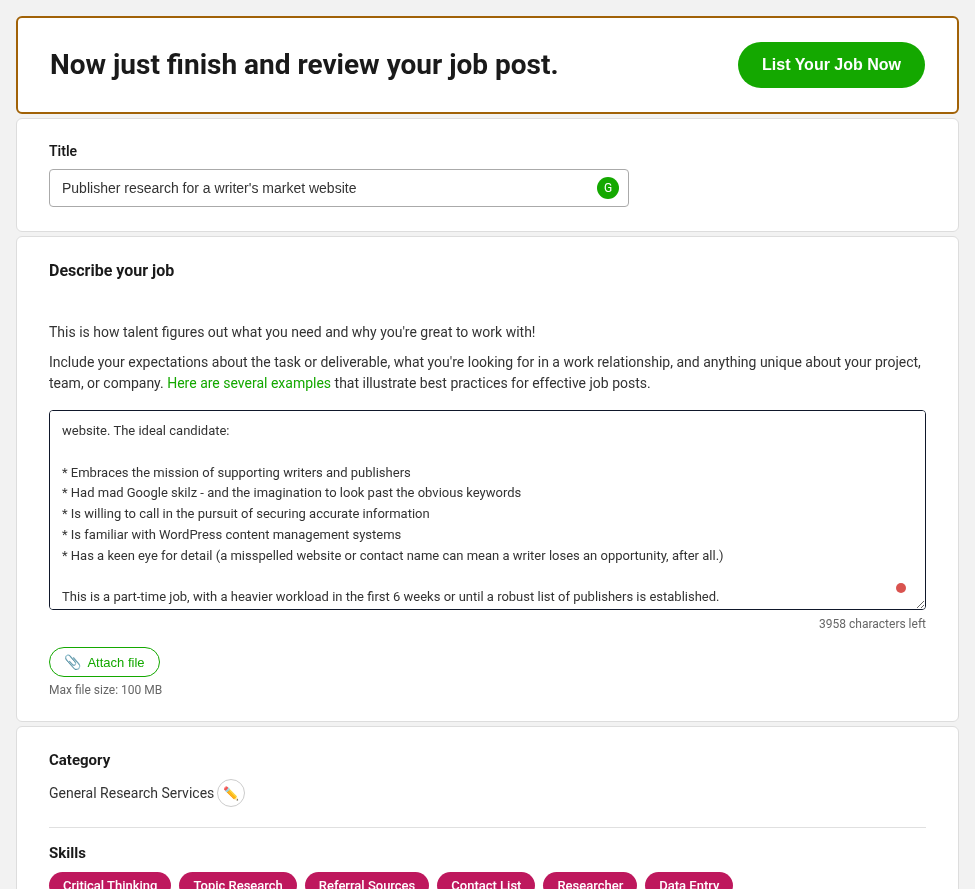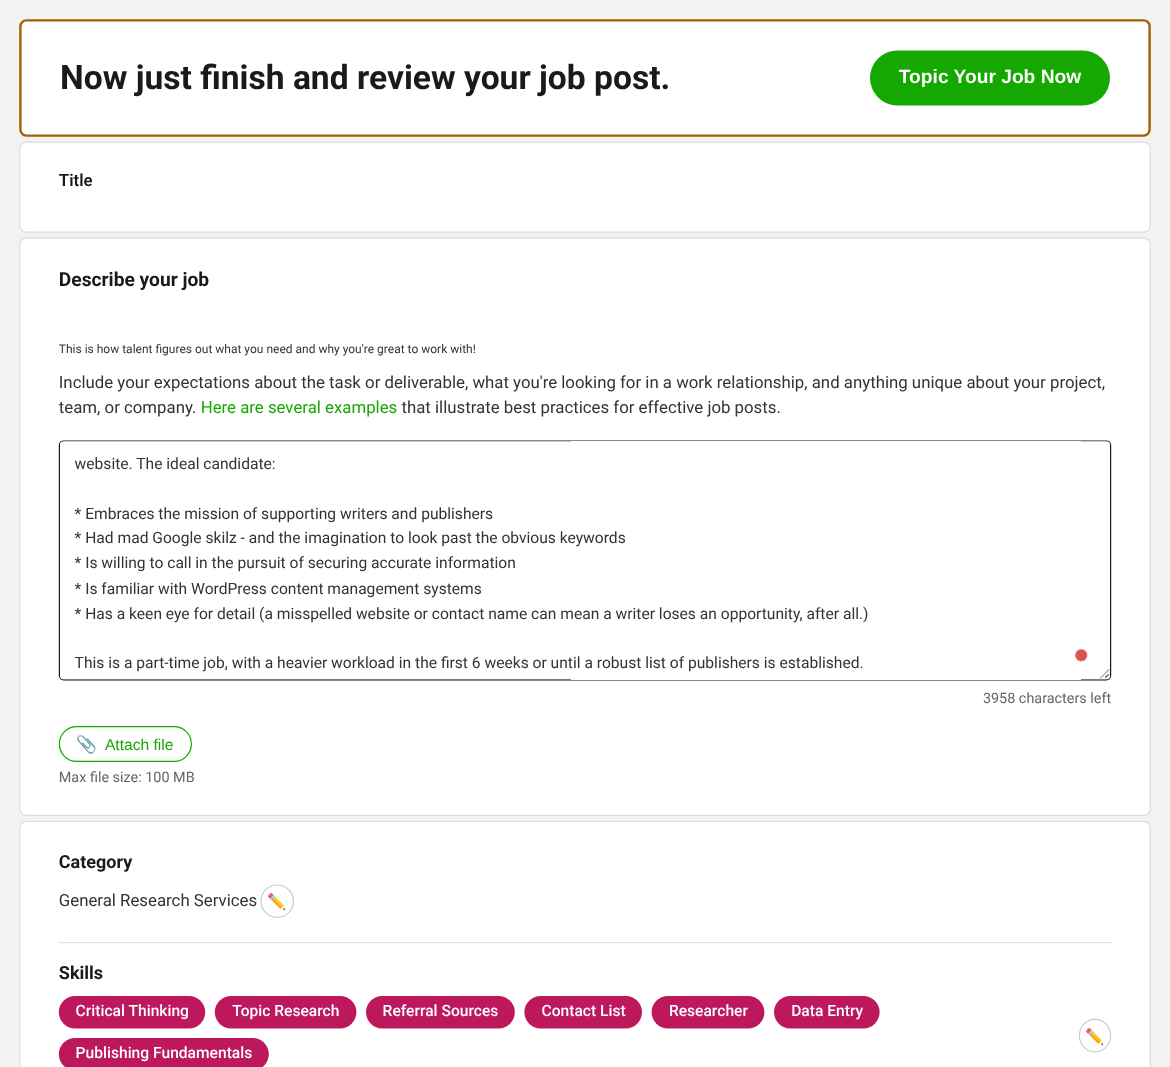--- a/index.html
+++ b/index.html
@@ -91,21 +91,21 @@
     }
 
     
     .describe-heading {
       font-size: 16px;
       font-weight: 700;
       color: #1a1a1a;
       margin-bottom: 8px;
     }
     .describe-sub {
-      font-size: 10px;
+      font-size: 14px;
       color: #333;
       margin-bottom: 12px;
       margin-top: 44px;
     }
     .describe-detail {
       font-size: 14px;
       color: #333;
       margin-bottom: 16px;
       line-height: 1.5;
     }
@@ -210,25 +210,31 @@
       vertical-align: middle;
     }
   </style>
 </head>
 <body>
 
 <div class="page-wrapper">
 
   <div class="header-card">
     <h1 class="header-title">Now just finish and review your job post.</h1>
-    <button class="post-job-btn">Topic Your Job Now</button>
+    <button class="post-job-btn">List Your Job Now</button>
   </div>
 
   <div class="section-card">
     <div class="field-label">Title</div>
+    <div class="title-input-wrapper">
+      <input type="text" class="title-input" value="Publisher research for a writer's market website" style="">
+      <div class="title-icon">
+        <span>G</span>
+      </div>
+    </div>
   </div>
 
   <div class="section-card">
     <div class="describe-heading">Describe your job</div>
     <div class="describe-sub">This is how talent figures out what you need and why you're great to work with!</div>
     <div class="describe-detail">
       <span>Include your expectations about the task or deliverable, what you're looking for in a work relationship, and anything unique about your project, team, or company.</span>
       <a href="#">Here are several examples</a>
       <span> that illustrate best practices for effective job posts.</span>
     </div>

